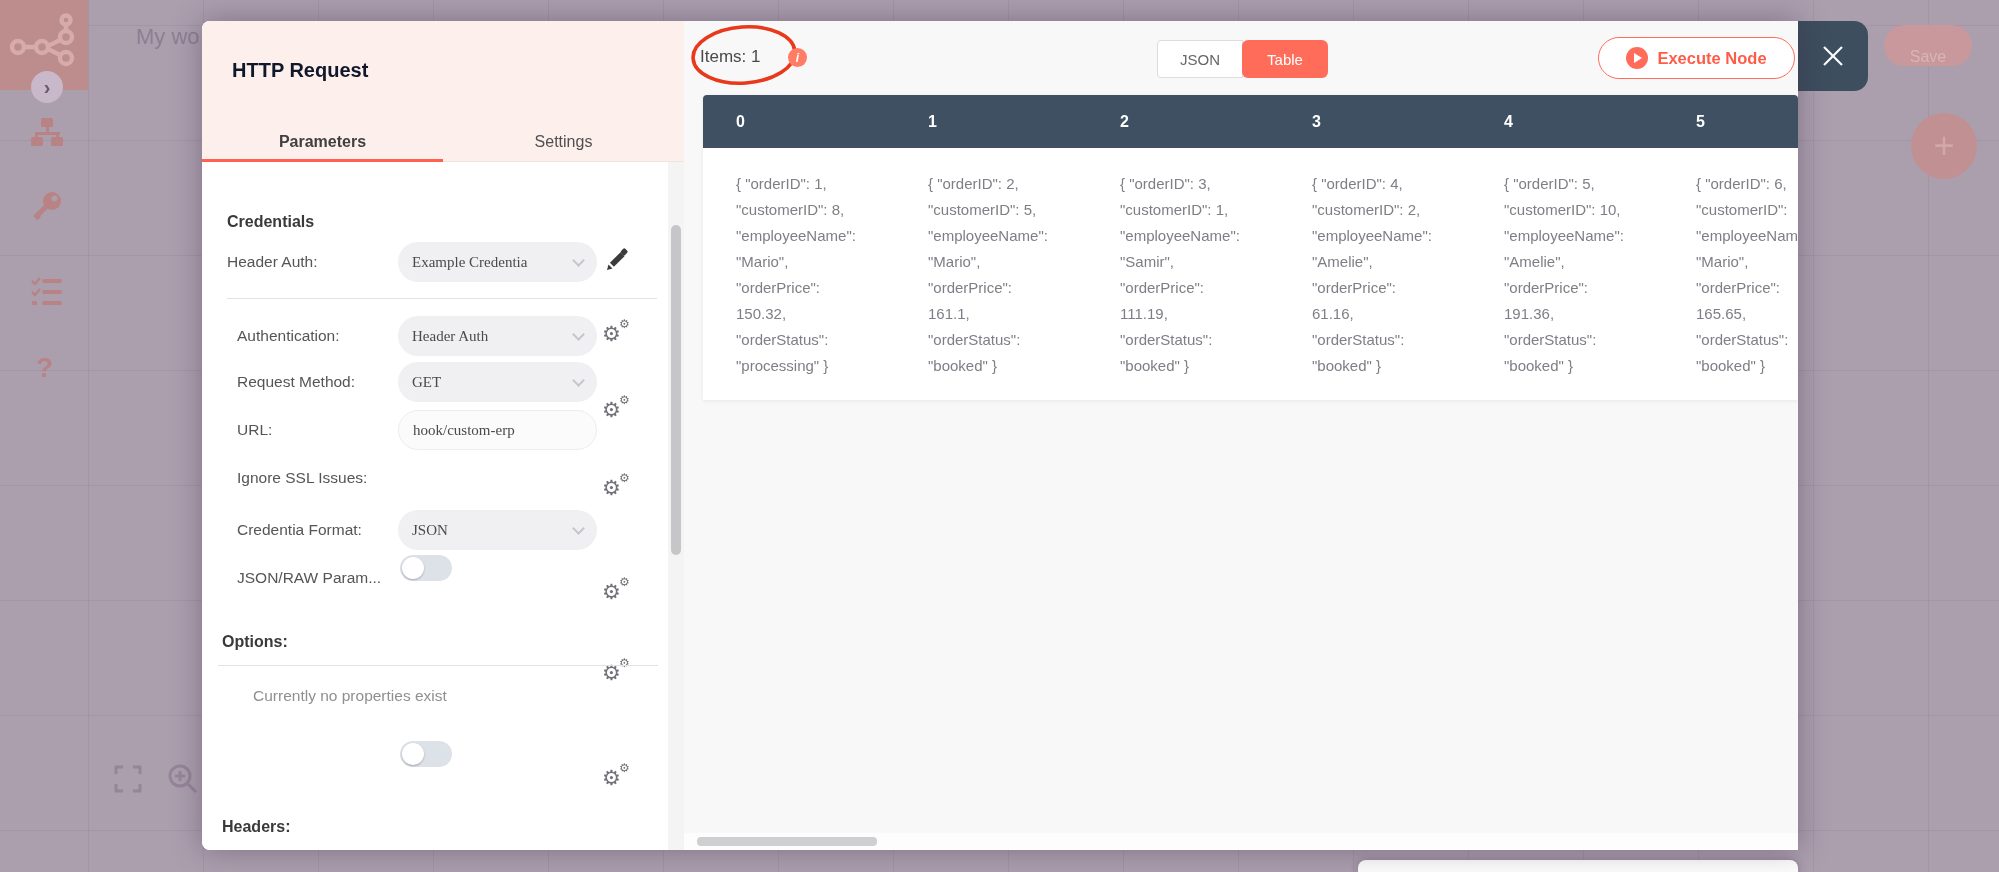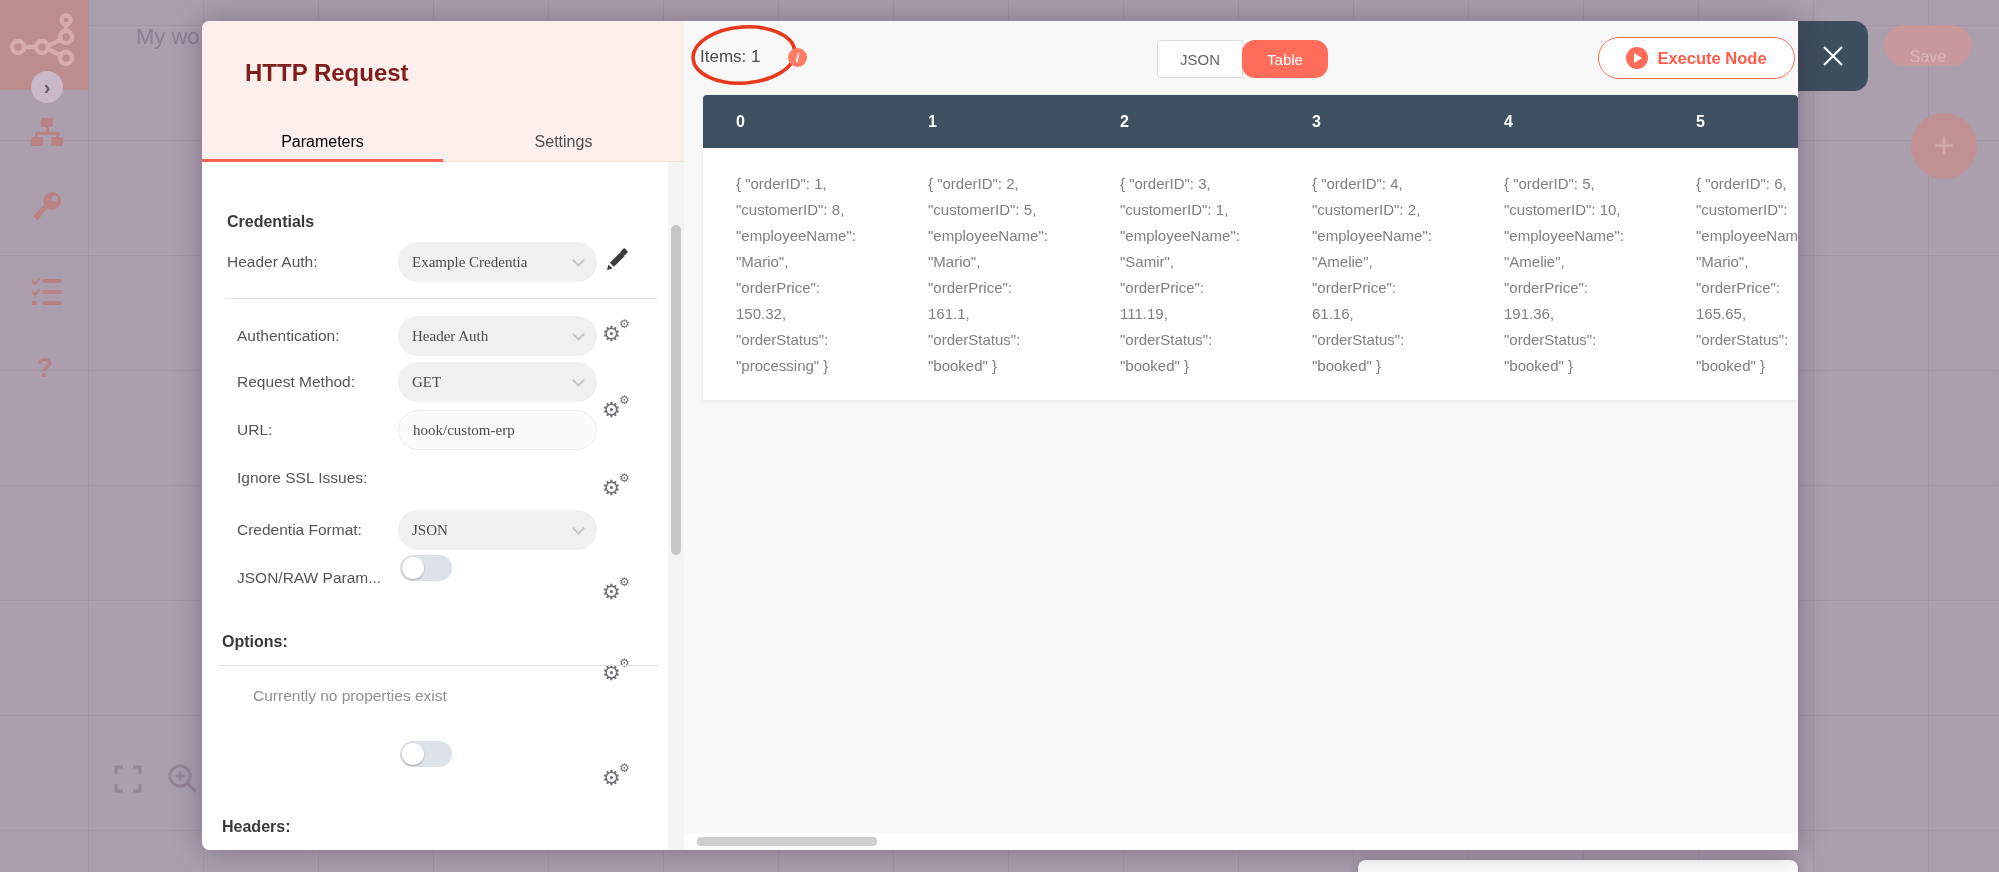--- a/index.html
+++ b/index.html
@@ -28,24 +28,24 @@
 
   
   .modal{left:202px;top:21px;width:1596px;height:829px;border-radius:8px 0 0 8px;
     box-shadow:0 0 30px rgba(55,35,65,.38);overflow:hidden;background:#f8f8f8;}
   .close-panel{left:1798px;top:21px;width:70px;height:70px;background:#3d4e5e;border-radius:0 14px 14px 0;
     display:flex;align-items:center;justify-content:center;}
 
   
   .left-panel{left:0;top:0;width:482px;height:829px;background:#ffffff;}
   .pink-header{left:0;top:0;width:482px;height:141px;background:#fdf0ec;border-bottom:1px solid #eee3df;}
-  .node-title{left:43px;top:38px;font-size:24px;font-weight:600;color:#7f1d1d;}
+  .node-title{left:30px;top:38px;font-size:20px;font-weight:600;color:#0f172a;}
   .tabs{left:0;top:100px;width:482px;height:41px;display:flex;}
   .tab{flex:1;display:flex;align-items:center;justify-content:center;font-size:16px;color:#4f4f4f;}
-  .tab.active{color:#000000;font-weight:400;}
+  .tab.active{color:#404040;font-weight:700;}
   .tab-underline{left:0;top:138px;width:241px;height:3px;background:#ff6150;}
 
   .section-h{font-size:16px;font-weight:700;color:#3a3a3a;}
   .field-label{font-size:15.5px;color:#555;}
   .pill{height:40px;border-radius:20px;background:#f0f0f2;display:flex;align-items:center;
     padding:0 14px;font-size:15px;color:#4a4a4a;}
   .pill .val{flex:1;white-space:nowrap;overflow:hidden;font-family:Liberation Serif, serif;}
   .pill.input{background:#fbfbfc;border:1px solid #ededef;}
   .chev{width:9px;height:9px;border-right:2px solid #c3c6cc;border-bottom:2px solid #c3c6cc;
     transform:rotate(45deg);margin-left:8px;margin-top:-4px;flex:none;}
@@ -65,21 +65,21 @@
   .vthumb{left:469px;top:204px;width:10px;height:330px;border-radius:5px;background:#c6c6c9;}
 
   
   .out-panel{left:482px;top:0;width:1114px;height:792px;background:#f8f8f8;}
   .items-label{left:16px;top:26px;font-size:17px;color:#4a4a4a;}
   .info-dot{left:104px;top:27px;width:19px;height:19px;border-radius:50%;background:#ff7d64;color:#fff;
     display:flex;align-items:center;justify-content:center;font-size:12px;font-weight:700;font-style:italic;}
   .seg{left:473px;top:19px;height:38px;display:flex;border-radius:4px;}
   .seg .s-json{width:86px;background:#fff;border:1px solid #dcdcdc;border-radius:4px 0 0 4px;
     display:flex;align-items:center;justify-content:center;font-size:15px;color:#666;}
-  .seg .s-table{width:86px;background:#ff6d5a;border-radius:13px;margin-left:-1px;
+  .seg .s-table{width:86px;background:#ff6d5a;border-radius:6px;margin-left:-1px;
     display:flex;align-items:center;justify-content:center;font-size:15px;color:#fff;}
   .exec-btn{left:914px;top:16px;width:197px;height:42px;border-radius:21px;background:#fff;
     border:1.5px solid #ff6d5a;display:flex;align-items:center;justify-content:center;gap:9px;cursor:pointer;}
   .exec-btn .play{width:22px;height:22px;border-radius:50%;background:#ff6d5a;position:relative;flex:none;}
   .exec-btn .play::after{content:"";position:absolute;left:8px;top:6px;border-left:8px solid #fff;
     border-top:5px solid transparent;border-bottom:5px solid transparent;}
   .exec-btn .lbl{font-size:16.5px;font-weight:600;color:#ff5c48;}
   .annot{left:4px;top:1px;pointer-events:none;}
 
   .table-card{left:19px;top:74px;width:1095px;height:305px;background:#fff;border-radius:4px 4px 0 0;

